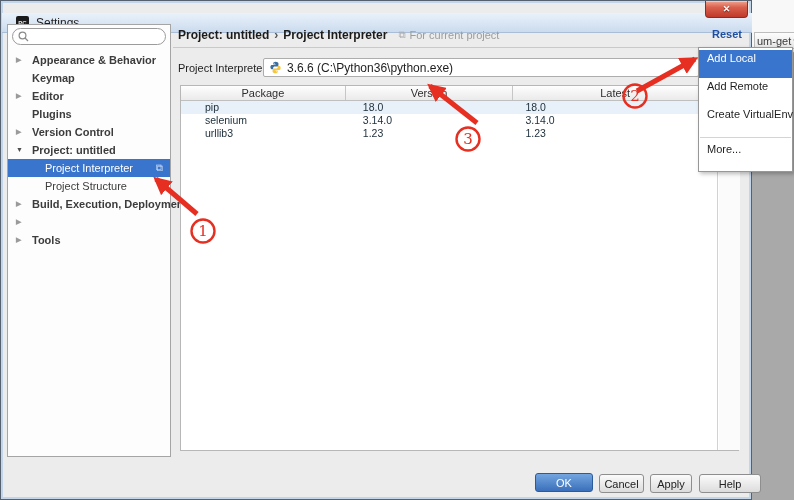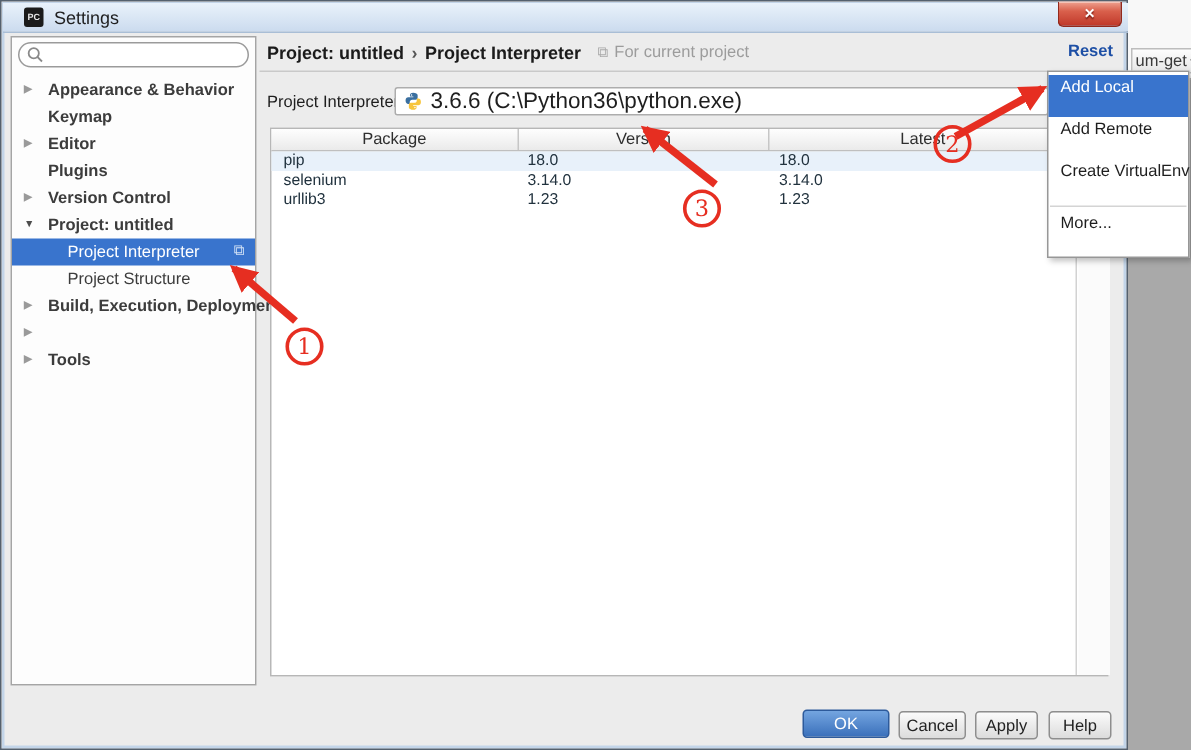--- a/index.html
+++ b/index.html
@@ -8,21 +8,21 @@
   .stage { position:absolute; left:0; top:0; width:794px; height:500px; }
 
   
   .behind-top { position:absolute; left:752px; top:0; width:42px; height:53px; background:#f8f8f8; border-bottom:1px solid #b5b5b5; }
   .behind-desktop { position:absolute; left:752px; top:53px; width:42px; height:447px; background:#a9a9a9; }
   .partial-combo { position:absolute; left:754px; top:32px; width:40px; height:17px; font-size:11px; color:#3a3a3a; background:linear-gradient(#fdfdfd,#e6e6e6); border:1px solid #bdbdbd; border-right:none; display:flex; align-items:center; gap:2px; padding-left:2px; white-space:nowrap; overflow:hidden; }
   .partial-combo .arr { color:#777; font-size:9px; }
 
   
   .dialog { position:absolute; left:0; top:0; width:752px; height:500px; background:#ececec; border:1px solid #55616e; box-shadow:inset 0 0 0 2px #c3d5e9; }
-  .titlebar { position:absolute; left:1px; top:1px; width:750px; height:20px; background:linear-gradient(#e9f2fb,#cbdbee); border-bottom:1px solid #a9bed6; display:flex; align-items:center; }
+  .titlebar { position:absolute; left:1px; top:12px; width:750px; height:20px; background:linear-gradient(#e9f2fb,#cbdbee); border-bottom:1px solid #a9bed6; display:flex; align-items:center; }
   .app-icon { width:13px; height:13px; margin-left:14px; background:#1b1b1b; color:#e8e8e8; border-radius:2px; font-size:6px; font-weight:bold; display:flex; align-items:center; justify-content:center; }
   .title-text { margin-left:7px; font-size:12px; color:#1f1f1f; }
   .close-btn { position:absolute; left:704px; top:0; width:43px; height:17px; background:linear-gradient(#f0a492,#d9604c 40%,#c0392a); border:1px solid #93291c; border-top:none; border-radius:0 0 4px 4px; color:#fff; font-size:9px; font-weight:bold; display:flex; align-items:center; justify-content:center; text-shadow:0 1px 1px #7c1f14; box-shadow:inset 0 1px 0 #f6c4b8; cursor:pointer; }
 
   
   .sidebar { position:absolute; left:6px; top:23px; width:164px; height:433px; background:#fdfdfd; border:1px solid #a5a5a5; }
   .search-box { position:absolute; left:4px; top:3px; width:154px; height:17px; border:1px solid #9b9b9b; border-radius:9px; background:#fff; display:flex; align-items:center; }
   .search-box svg { margin-left:5px; }
   .search-input { border:none; outline:none; background:transparent; width:120px; font-size:11px; margin-left:3px; }
   .tree { position:absolute; left:0; top:26px; width:162px; }
@@ -36,46 +36,46 @@
   
   .breadcrumb { position:absolute; left:177px; top:27px; font-size:12px; font-weight:bold; color:#1b1b1b; display:flex; align-items:center; gap:5px; }
   .crumb-sep { color:#555; font-weight:bold; }
   .scope-note { display:flex; align-items:center; gap:4px; margin-left:6px; color:#9c9c9c; font-weight:normal; font-size:11px; }
   .scope-ic { font-size:10px; color:#aaa; }
   .reset-link { position:absolute; left:711px; top:27px; font-size:11px; font-weight:bold; color:#1d4fa5; cursor:pointer; }
   .head-sep { position:absolute; left:172px; top:46px; width:574px; border-top:1px solid #c9c9c9; }
 
   
   .interp-label { position:absolute; left:177px; top:61px; font-size:11px; color:#1e1e1e; }
-  .interp-combo { position:absolute; left:262px; top:57px; width:436px; height:19px; background:#fff; border:1px solid #adadad; border-radius:2px; display:flex; align-items:center; gap:5px; padding-left:5px; font-size:15px; color:#1e1e1e; cursor:pointer; }
+  .interp-combo { position:absolute; left:262px; top:57px; width:436px; height:19px; background:#fff; border:1px solid #adadad; border-radius:2px; display:flex; align-items:center; gap:5px; padding-left:5px; font-size:12px; color:#1e1e1e; cursor:pointer; }
 
   
   .pkg-panel { position:absolute; left:179px; top:84px; width:559px; height:366px; background:#fff; border:1px solid #b7b7b7; }
   .table-area { position:absolute; left:0; top:0; width:537px; height:364px; border-right:1px solid #d2d2d2; }
   .hdr-row { display:flex; height:15px; background:linear-gradient(#fefefe,#eaeaea); border-bottom:1px solid #bfbfbf; }
   .hdr-cell { font-size:11px; color:#2e2e2e; text-align:center; line-height:14px; border-right:1px solid #c6c6c6; cursor:pointer; }
   .hdr-cell:nth-child(1){ width:165px; }
   .hdr-cell:nth-child(2){ width:168px; }
   .hdr-cell:nth-child(3){ width:204px; border-right:none; }
-  .pkg-row { display:flex; height:13px; font-size:10.5px; color:#21323e; cursor:default; }
+  .pkg-row { display:flex; height:13px; font-size:10.5px; color:#21323e; cursor:default;padding-left:16px; }
   .pkg-row.stripe { background:#e8f1fa; }
   .cell { overflow:hidden; white-space:nowrap; line-height:13px; }
   .c-pkg { width:165px; padding-left:8px; }
   .c-ver { width:168px; padding-left:6px; }
   .c-lat { width:204px; padding-left:6px; display:flex; align-items:center; gap:4px; }
   .up-ic { color:#3f97dc; font-weight:bold; font-size:10px; line-height:13px; }
   .side-strip { position:absolute; left:538px; top:0; width:21px; height:364px; background:#fbfbfb; }
   .strip-up { position:absolute; left:5px; top:38px; font-size:12px; color:#8d8d8d; cursor:pointer; }
 
   
   .btn { position:absolute; height:19px; border:1px solid #8e8e8e; border-radius:3px; background:linear-gradient(#fbfbfb,#dcdcdc); font-size:11px; color:#222; display:flex; align-items:center; justify-content:center; cursor:pointer; }
   .btn-ok { left:534px; top:472px; width:58px; background:linear-gradient(#74a5e0,#3a70bb); border-color:#2d5a9b; color:#fff; }
   .btn-cancel { left:598px; top:473px; width:45px; }
   .btn-apply { left:649px; top:473px; width:42px; }
-  .btn-help { left:698px; top:473px; width:42px; }
+  .btn-help { left:698px; top:473px; width:62px; }
 
   
   .ctx-menu { position:absolute; left:698px; top:47px; width:95px; background:#fff; border:1px solid #979797; box-shadow:2px 2px 4px rgba(0,0,0,.25); padding:2px 0; z-index:50; }
   .ctx-item { height:28px; line-height:16px; font-size:11px; color:#1e1e1e; padding-left:8px; cursor:pointer; white-space:nowrap; }
   .ctx-item.hl { background:#3974cd; color:#fff; }
   .ctx-sep { border-top:1px solid #d4d4d4; margin:3px 1px; }
 
   
   .annos { position:absolute; left:0; top:0; width:794px; height:500px; z-index:100; pointer-events:none; }
   .anno-digit { font-family:"DejaVu Serif", serif; font-size:15px; fill:#e62e21; }

